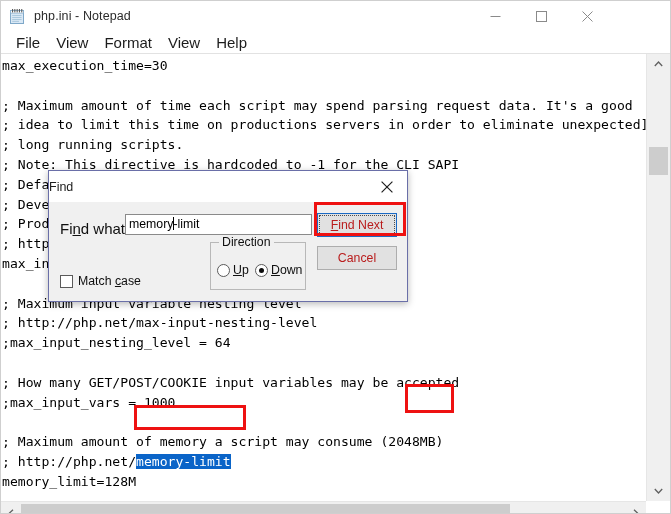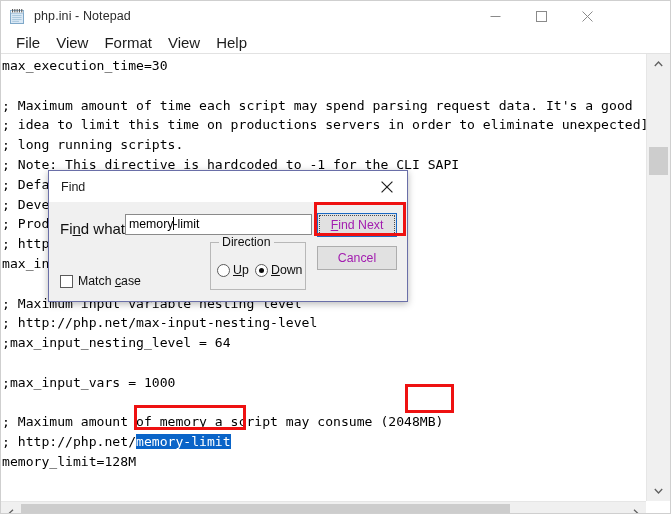--- a/index.html
+++ b/index.html
@@ -117,21 +117,21 @@
     background: #f0f0f0;
     border: 1px solid #6a6fa8;
     box-shadow: 0 2px 7px rgba(0,0,0,.28);
   }
   #fd-titlebar {
     position: absolute; left: 0; top: 0; right: 0; height: 31px;
     background: #ffffff;
     display: flex; align-items: center;
   }
   #fd-title {
-    font-size: 12.5px; color: #1b1b1b; margin-left: 12px;
+    font-size: 12.5px; color: #1b1b1b; 
   }
   #fd-close {
     margin-left: auto; width: 40px; height: 30px;
     display: flex; align-items: center; justify-content: center;
   }
   #fd-body {
     position: absolute; left: 0; top: 31px; right: 0; bottom: 0;
     background: #f0f0f0;
   }
   #fd-label {
@@ -145,21 +145,21 @@
     font-size: 12.3px; color: #000; padding: 0 3px;
     line-height: 19px; white-space: nowrap; overflow: hidden;
   }
   #caret {
     display: inline-block; width: 1px; height: 13px;
     background: #000; vertical-align: -2px; margin: 0 -0.5px;
   }
   #fd-findnext, #fd-cancel {
     position: absolute; width: 80px; height: 24px;
     background: #e1e1e1; border: 1px solid #adadad;
-    font-size: 12.3px; color: #a21caf;
+    font-size: 12.3px; color: #b91c1c;
     display: flex; align-items: center; justify-content: center;
   }
   #fd-findnext { left: 268px; top: 11px; border: 1px solid #1b69c4; outline: none; }
   #fd-findnext .focusring {
     position: absolute; left: 1px; top: 1px; right: 1px; bottom: 1px;
     border: 1px dotted #4c4c4c;
   }
   #fd-cancel { left: 268px; top: 44px; }
   .ul { text-decoration: underline; }
 
@@ -269,20 +269,21 @@
       <div class="code-line">; Default Value: -1 (Unlimited)</div>
       <div class="code-line">; Development Value: 60 (60 seconds)</div>
       <div class="code-line">; Production Value: 60 (60 seconds)</div>
       <div class="code-line">; http://php.net/max-input-time</div>
       <div class="code-line">max_input_time=60</div>
       <div class="code-line"></div>
       <div class="code-line">; Maximum input variable nesting level</div>
       <div class="code-line">; http://php.net/max-input-nesting-level</div>
       <div class="code-line">;max_input_nesting_level = 64</div>
       <div class="code-line"></div>
+      <div class="code-line">; How many GET/POST/COOKIE input variables may be accepted</div>
       <div class="code-line">;max_input_vars = 1000</div>
       <div class="code-line"></div>
       <div class="code-line">; Maximum amount of memory a script may consume (2048MB)</div>
       <div class="code-line"><span>; http://php.net/</span><span class="sel">memory-limit</span></div>
       <div class="code-line">memory_limit=128M</div>
 
     </div>
 
     <div id="vscroll">
       <div id="vs-up">

